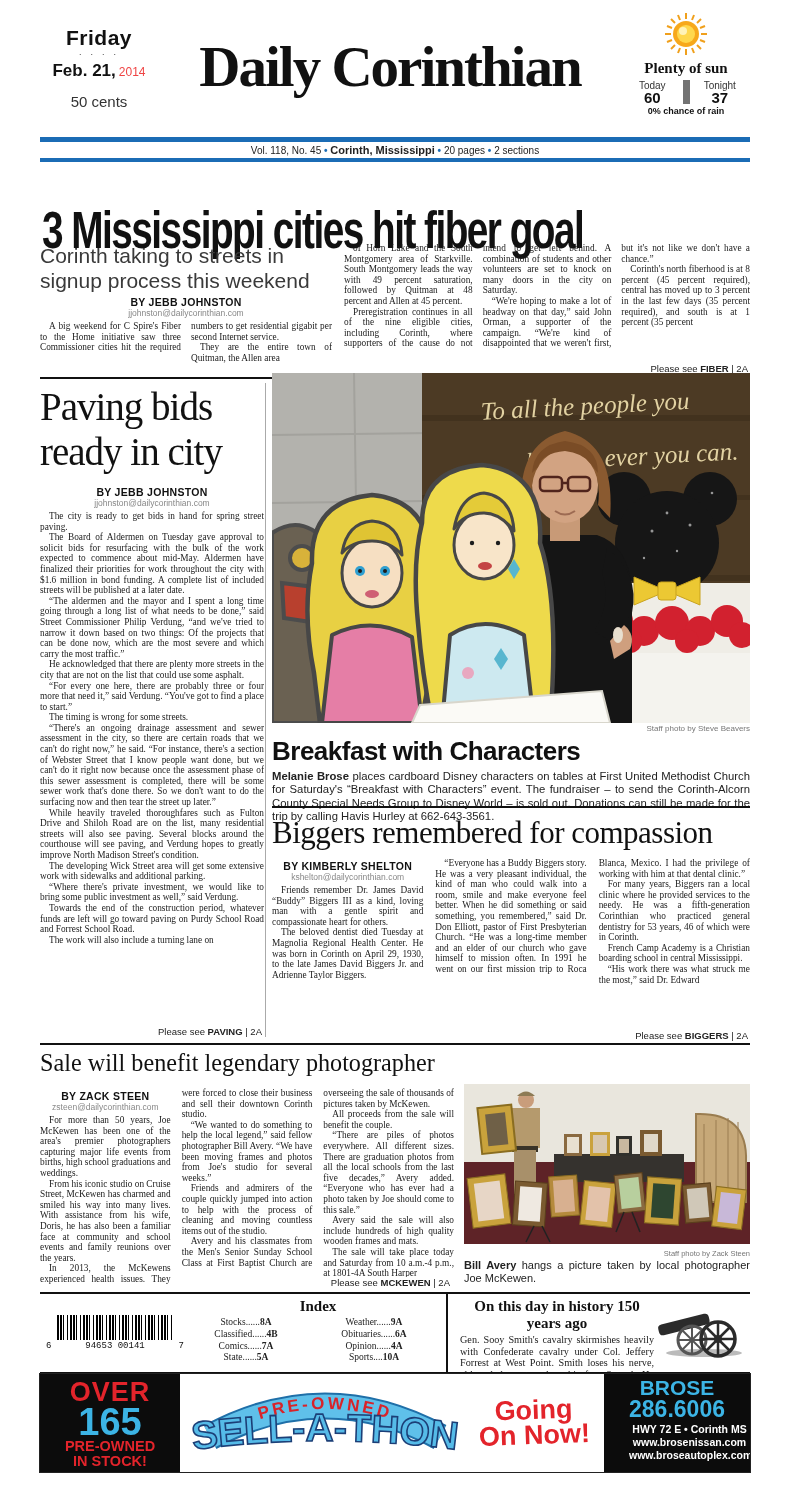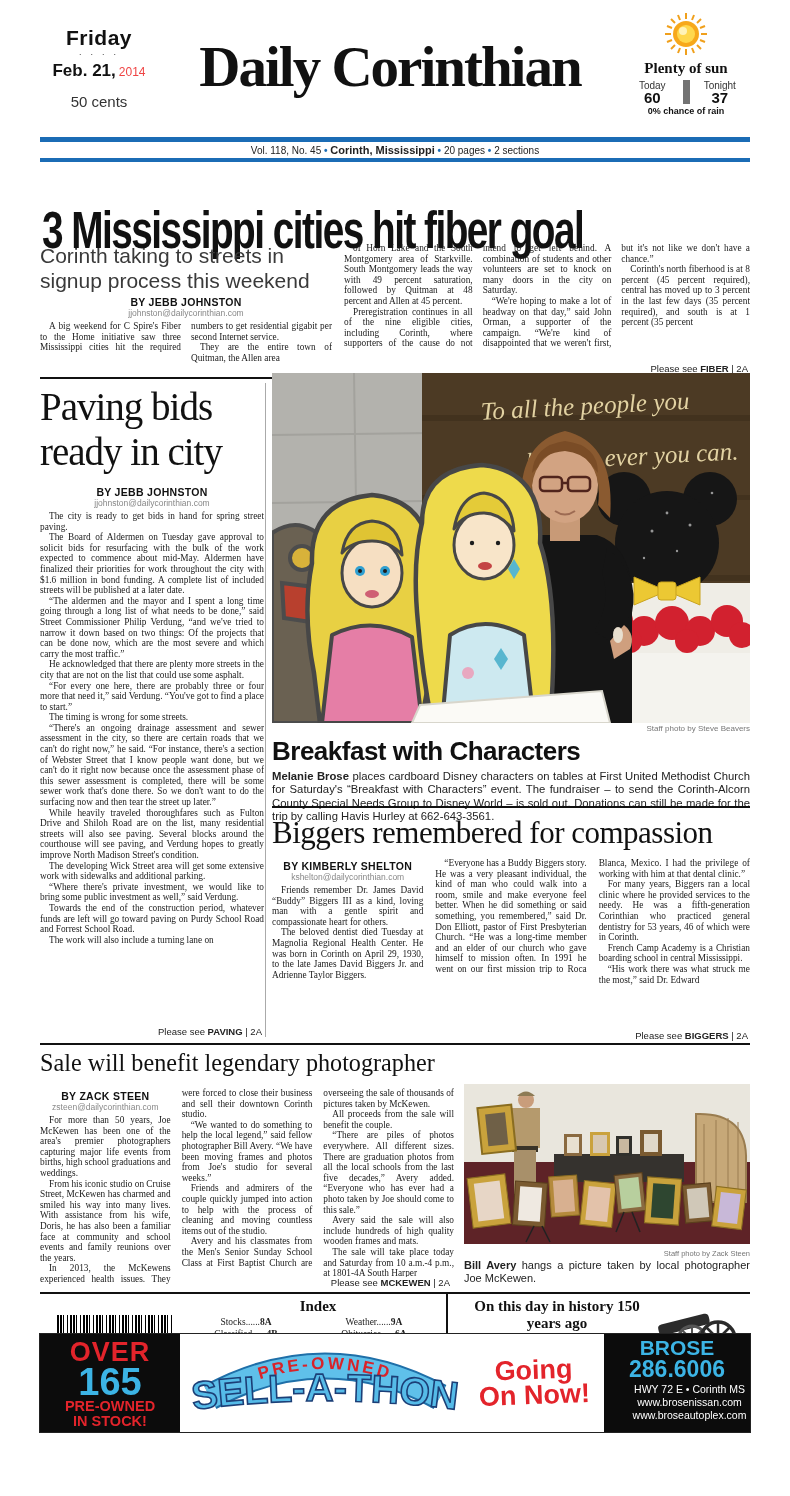--- a/index.html
+++ b/index.html
@@ -86,31 +86,31 @@
   .index-grid{display:flex;margin-top:2px;}
   .index-col{flex:1;}
   .index-row{text-align:center;font-size:9.5px;line-height:11.8px;padding-right:16px;font-family:"Liberation Serif",serif;color:#222;}
   .index-row b{font-weight:bold;}
   .history-box{flex:1;border-left:2px solid #111;padding:4px 2px 0 12px;display:flex;}
   .history-text-wrap{flex:1;}
   .history-title{text-align:center;font-family:"Liberation Serif",serif;font-weight:bold;font-size:15px;}
   .history-text{font-family:"Liberation Serif",serif;font-size:10.2px;line-height:11.6px;margin-top:2px;text-align:justify;color:#1a1a1a;}
   .cannon-wrap{width:94px;align-self:center;text-align:center;}
   
-  .ad{position:absolute;left:40px;top:1334px;width:710px;height:98px;display:flex;background:#f97316;outline:1px solid #222;}
+  .ad{position:absolute;left:40px;top:1374px;width:710px;height:98px;display:flex;background:#f97316;outline:1px solid #222;}
   .ad-left{width:140px;background:#0c0c0c;text-align:center;padding-top:5px;}
   .ad-over{color:#e3242b;font-weight:bold;font-size:27px;line-height:26px;letter-spacing:1px;}
   .ad-165{color:#3cb4e5;font-weight:bold;font-size:38px;line-height:34px;}
   .ad-preowned,.ad-instock{color:#e3242b;font-weight:bold;font-size:14.5px;line-height:15px;}
   .ad-center{flex:1;position:relative;display:flex;align-items:center;background:#fff;}
   .going{width:128px;text-align:center;color:#e3242b;font-weight:bold;font-size:27px;line-height:25px;transform:rotate(-2deg);}
   .ad-right{width:146px;background:#0c0c0c;text-align:center;padding-top:4px;color:#fff;}
   .ad-brose{color:#3cb4e5;font-weight:bold;font-size:21px;line-height:20px;}
   .ad-phone{color:#3cb4e5;font-weight:bold;font-size:23px;line-height:23px;}
-  .ad-addr,.ad-web{font-size:10.5px;font-weight:normal;line-height:13px;padding-left:25px;}
+  .ad-addr,.ad-web{font-size:10.5px;font-weight:bold;line-height:13px;padding-left:25px;}
   .ad-addr{margin-top:2px;}
 </style>
 </head>
 <body>
 
 <div class="page">
 
   <header class="masthead-row">
     <div class="date-block">
       <div class="day">Friday</div>
@@ -172,21 +172,21 @@
 
   <h1 class="lead-headline">3 Mississippi cities hit fiber goal</h1>
   <section class="lead-body">
     <div class="lead-left">
       <h2 class="lead-subhead">Corinth taking to streets in signup process this weekend</h2>
       <div class="byline">
         <div class="by">BY JEBB JOHNSTON</div>
         <div class="email">jjohnston@dailycorinthian.com</div>
       </div>
       <div class="cols">
-          <p>A big weekend for C Spire's Fiber to the Home initiative saw three Mississippi cities hit the required numbers to get residential gigabit per second Internet service.</p>
+          <p>A big weekend for C Spire's Fiber to the Home initiative saw three Commissioner cities hit the required numbers to get residential gigabit per second Internet service.</p>
           <p>They are the entire town of Quitman, the Allen area</p>
         </div>
     </div>
     <div class="lead-right">
       <div class="cols">
           <p>of Horn Lake and the South Montgomery area of Starkville. South Montgomery leads the way with 49 percent saturation, followed by Quitman at 48 percent and Allen at 45 percent.</p>
           <p>Preregistration continues in all of the nine eligible cities, including Corinth, where supporters of the cause do not intend to get left behind. A combination of students and other volunteers are set to knock on many doors in the city on Saturday.</p>
           <p>“We're hoping to make a lot of headway on that day,” said John Orman, a supporter of the campaign. “We're kind of disappointed that we weren't first, but it's not like we don't have a chance.”</p>
           <p>Corinth's north fiberhood is at 8 percent (45 percent required), central has moved up to 3 percent in the last few days (35 percent required), and south is at 1 percent (35 percent</p>
         </div>

